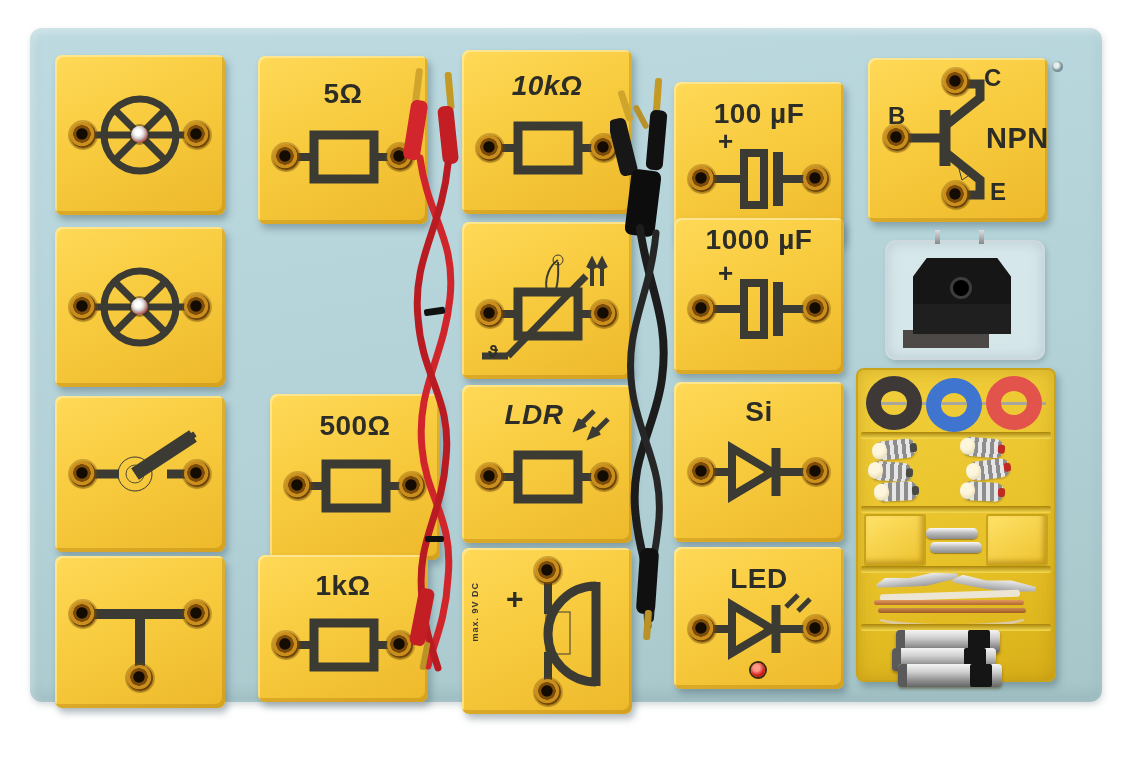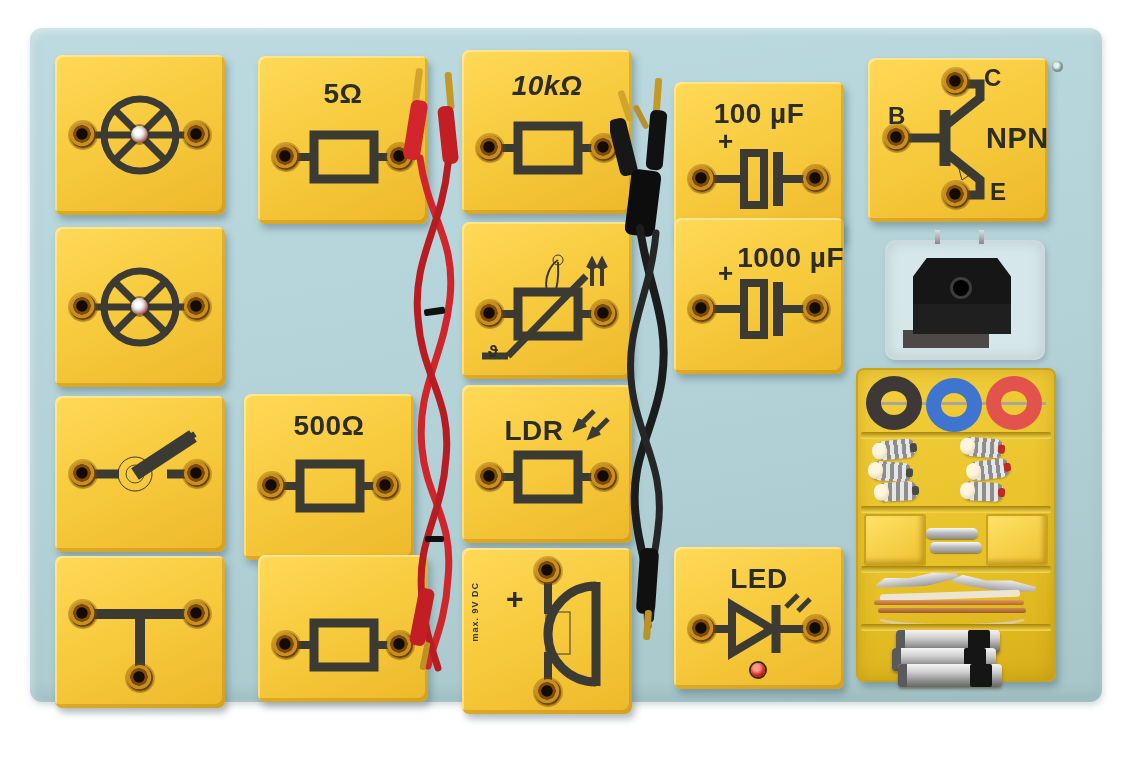--- a/index.html
+++ b/index.html
@@ -142,32 +142,33 @@
     <svg class="sym" style="top:71px" width="170" height="60" viewBox="0 0 170 60">
       <line x1="28" y1="30" x2="56" y2="30" stroke-width="8"></line>
       <rect x="56" y="8" width="60" height="44" stroke-width="9"></rect>
       <line x1="116" y1="30" x2="142" y2="30" stroke-width="8"></line>
     </svg>
     <div class="socket" style="left:15px;top:88px;"></div>
     <div class="socket" style="right:15px;top:88px;"></div>
   </div>
 
 
-  <div class="block" style="left:244px;top:394px;width:170px;height:166px;">
+  <div class="block" style="left:270px;top:394px;width:170px;height:166px;">
     <div class="blabel" style="top:16px;">500Ω</div>
     <svg class="sym" style="top:62px" width="170" height="60" viewBox="0 0 170 60">
       <line x1="28" y1="30" x2="56" y2="30" stroke-width="8"></line>
       <rect x="56" y="8" width="60" height="44" stroke-width="9"></rect>
       <line x1="116" y1="30" x2="142" y2="30" stroke-width="8"></line>
     </svg>
     <div class="socket" style="left:15px;top:79px;"></div>
     <div class="socket" style="right:15px;top:79px;"></div>
   </div>
 
   <div class="block" style="left:258px;top:555px;width:170px;height:147px;">
+    <div class="blabel" style="top:15px;">1kΩ</div>
     <svg class="sym" style="top:60px" width="170" height="60" viewBox="0 0 170 60">
       <line x1="28" y1="30" x2="56" y2="30" stroke-width="8"></line>
       <rect x="56" y="8" width="60" height="44" stroke-width="9"></rect>
       <line x1="116" y1="30" x2="142" y2="30" stroke-width="8"></line>
     </svg>
     <div class="socket" style="left:15px;top:77px;"></div>
     <div class="socket" style="right:15px;top:77px;"></div>
   </div>
 
   <div class="block" style="left:462px;top:50px;width:170px;height:164px;">
@@ -197,21 +198,21 @@
       <path d="M86,44 C80,24 90,12 96,8" stroke="#b9b9b2" stroke-width="2"></path>
       <path d="M92,44 C98,28 96,16 96,10" stroke="#c9c9c2" stroke-width="2"></path>
       <circle cx="96" cy="8" r="5" fill="#7fa8d8" stroke="#4a6a98" stroke-width="1"></circle>
     </svg>
     <div class="theta" style="left:26px;top:120px;">ϑ</div>
     <div class="socket" style="left:15px;top:79px;"></div>
     <div class="socket" style="right:15px;top:79px;"></div>
   </div>
 
   <div class="block" style="left:462px;top:385px;width:170px;height:158px;">
-    <div class="blabel" style="top:30px;text-indent:-26px;">LDR</div>
+    <div class="blabel" style="top:14px;text-indent:-26px;font-style:italic;">LDR</div>
     <svg class="sym" style="top:0" width="170" height="158" viewBox="0 0 170 158">
       <g>
         <line x1="132" y1="26" x2="116" y2="42" stroke-width="5"></line>
         <path d="M124,40 L114,44 L118,34" stroke-width="4"></path>
         <line x1="146" y1="34" x2="130" y2="50" stroke-width="5"></line>
         <path d="M138,48 L128,52 L132,42" stroke-width="4"></path>
       </g>
       <line x1="28" y1="92" x2="56" y2="92" stroke-width="8"></line>
       <rect x="56" y="70" width="60" height="44" stroke-width="9"></rect>
       <line x1="116" y1="92" x2="142" y2="92" stroke-width="8"></line>
@@ -241,32 +242,43 @@
       <rect x="70" y="5" width="20" height="52" stroke-width="8"></rect>
       <line x1="104" y1="4" x2="104" y2="58" stroke-width="10"></line>
       <line x1="108" y1="31" x2="142" y2="31" stroke-width="8"></line>
     </svg>
     <div class="plus" style="left:44px;top:46px;font-size:26px;">+</div>
     <div class="socket" style="left:15px;top:84px;"></div>
     <div class="socket" style="right:15px;top:84px;"></div>
   </div>
 
   <div class="block" style="left:674px;top:218px;width:170px;height:156px;">
-    <div class="blabel" style="top:24px;text-align:right;">1000 µF</div>
+    <div class="blabel" style="top:6px;">1000 µF</div>
     <svg class="sym" style="top:60px" width="170" height="62" viewBox="0 0 170 62">
       <line x1="28" y1="31" x2="70" y2="31" stroke-width="8"></line>
       <rect x="70" y="5" width="20" height="52" stroke-width="8"></rect>
       <line x1="104" y1="4" x2="104" y2="58" stroke-width="10"></line>
       <line x1="108" y1="31" x2="142" y2="31" stroke-width="8"></line>
     </svg>
     <div class="plus" style="left:44px;top:42px;font-size:26px;">+</div>
     <div class="socket" style="left:15px;top:78px;"></div>
     <div class="socket" style="right:15px;top:78px;"></div>
   </div>
 
+  <div class="block" style="left:674px;top:382px;width:170px;height:160px;">
+    <div class="blabel" style="top:14px;">Si</div>
+    <svg class="sym" style="top:58px" width="170" height="64" viewBox="0 0 170 64">
+      <line x1="24" y1="32" x2="58" y2="32" stroke-width="8"></line>
+      <path d="M58,8 L58,56 L98,32 Z" stroke-width="8"></path>
+      <line x1="102" y1="8" x2="102" y2="56" stroke-width="9"></line>
+      <line x1="104" y1="32" x2="146" y2="32" stroke-width="8"></line>
+    </svg>
+    <div class="socket" style="left:15px;top:77px;"></div>
+    <div class="socket" style="right:15px;top:77px;"></div>
+  </div>
 
   <div class="block" style="left:674px;top:547px;width:170px;height:142px;">
     <div class="blabel" style="top:16px;">LED</div>
     <svg class="sym" style="top:44px" width="170" height="70" viewBox="0 0 170 70">
       <line x1="24" y1="38" x2="58" y2="38" stroke-width="8"></line>
       <path d="M58,14 L58,62 L98,38 Z" stroke-width="8"></path>
       <line x1="102" y1="14" x2="102" y2="62" stroke-width="9"></line>
       <line x1="104" y1="38" x2="146" y2="38" stroke-width="8"></line>
       <g>
         <line x1="112" y1="16" x2="124" y2="4" stroke-width="5"></line>

